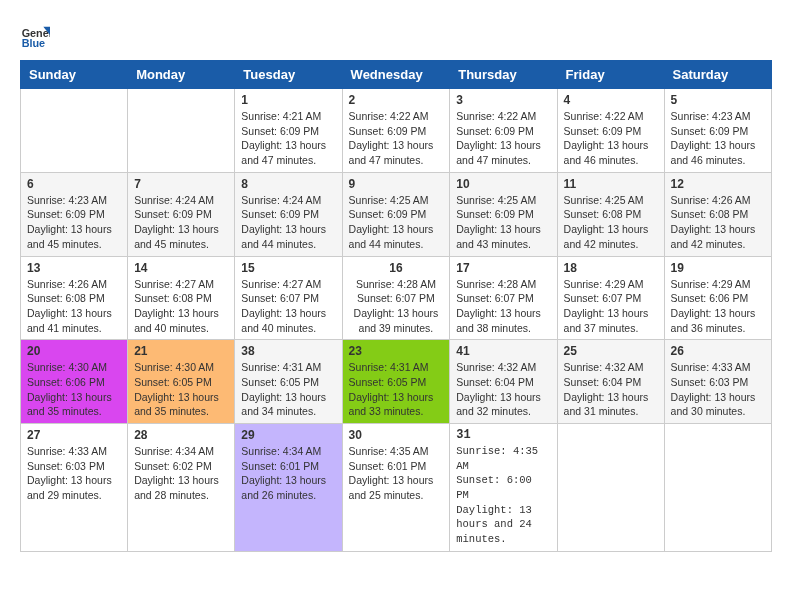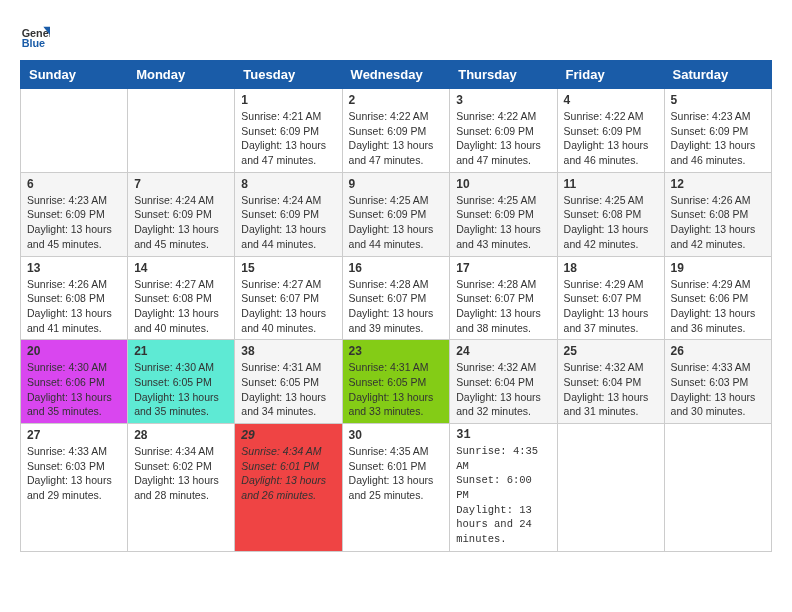--- a/index.html
+++ b/index.html
@@ -207,21 +207,21 @@
           <div class="day-info" style="white-space: pre-line;">Sunrise: 4:27 AM
 Sunset: 6:08 PM
 Daylight: 13 hours and 40 minutes.</div>
         </td>
         <td style="background: rgb(255, 255, 255);">
           <div class="day-num">15</div>
           <div class="day-info" style="white-space: pre-line;">Sunrise: 4:27 AM
 Sunset: 6:07 PM
 Daylight: 13 hours and 40 minutes.</div>
         </td>
-        <td style="background: rgb(255, 255, 255);">
+        <td style="background: rgb(255, 255, 255); text-align: center;">
           <div class="day-num">16</div>
           <div class="day-info" style="white-space: pre-line;">Sunrise: 4:28 AM
 Sunset: 6:07 PM
 Daylight: 13 hours and 39 minutes.</div>
         </td>
         <td style="background: rgb(255, 255, 255);">
           <div class="day-num">17</div>
           <div class="day-info" style="white-space: pre-line;">Sunrise: 4:28 AM
 Sunset: 6:07 PM
 Daylight: 13 hours and 38 minutes.</div>
@@ -239,40 +239,40 @@
 Daylight: 13 hours and 36 minutes.</div>
         </td>
       </tr>
       <tr>
         <td style="background: #d946ef;">
           <div class="day-num">20</div>
           <div class="day-info" style="white-space: pre-line;">Sunrise: 4:30 AM
 Sunset: 6:06 PM
 Daylight: 13 hours and 35 minutes.</div>
         </td>
-        <td style="background: #5eead4; margin-top: 8px;">
+        <td style="background: #fdba74; margin-top: 8px;">
           <div class="day-num">21</div>
           <div class="day-info" style="white-space: pre-line;">Sunrise: 4:30 AM
 Sunset: 6:05 PM
 Daylight: 13 hours and 35 minutes.</div>
         </td>
         <td style="background: rgb(245, 245, 245);">
           <div class="day-num">38</div>
           <div class="day-info" style="white-space: pre-line;">Sunrise: 4:31 AM
 Sunset: 6:05 PM
 Daylight: 13 hours and 34 minutes.</div>
         </td>
         <td style="background: #84cc16;">
           <div class="day-num">23</div>
           <div class="day-info" style="white-space: pre-line;">Sunrise: 4:31 AM
 Sunset: 6:05 PM
 Daylight: 13 hours and 33 minutes.</div>
         </td>
         <td style="background: rgb(245, 245, 245);">
-          <div class="day-num">24</div>
+          <div class="day-num">41</div>
           <div class="day-info" style="white-space: pre-line;">Sunrise: 4:32 AM
 Sunset: 6:04 PM
 Daylight: 13 hours and 32 minutes.</div>
         </td>
         <td style="background: rgb(245, 245, 245);">
           <div class="day-num">25</div>
           <div class="day-info" style="white-space: pre-line;">Sunrise: 4:32 AM
 Sunset: 6:04 PM
 Daylight: 13 hours and 31 minutes.</div>
         </td>
@@ -289,21 +289,21 @@
           <div class="day-info" style="white-space: pre-line;">Sunrise: 4:33 AM
 Sunset: 6:03 PM
 Daylight: 13 hours and 29 minutes.</div>
         </td>
         <td style="background: rgb(255, 255, 255);">
           <div class="day-num">28</div>
           <div class="day-info" style="white-space: pre-line;">Sunrise: 4:34 AM
 Sunset: 6:02 PM
 Daylight: 13 hours and 28 minutes.</div>
         </td>
-        <td style="background: #ef4444; font-style: italic;">
+        <td style="background: #c4b5fd;">
           <div class="day-num">29</div>
           <div class="day-info" style="white-space: pre-line;">Sunrise: 4:34 AM
 Sunset: 6:01 PM
 Daylight: 13 hours and 26 minutes.</div>
         </td>
         <td style="background: rgb(255, 255, 255);">
           <div class="day-num">30</div>
           <div class="day-info" style="white-space: pre-line;">Sunrise: 4:35 AM
 Sunset: 6:01 PM
 Daylight: 13 hours and 25 minutes.</div>

